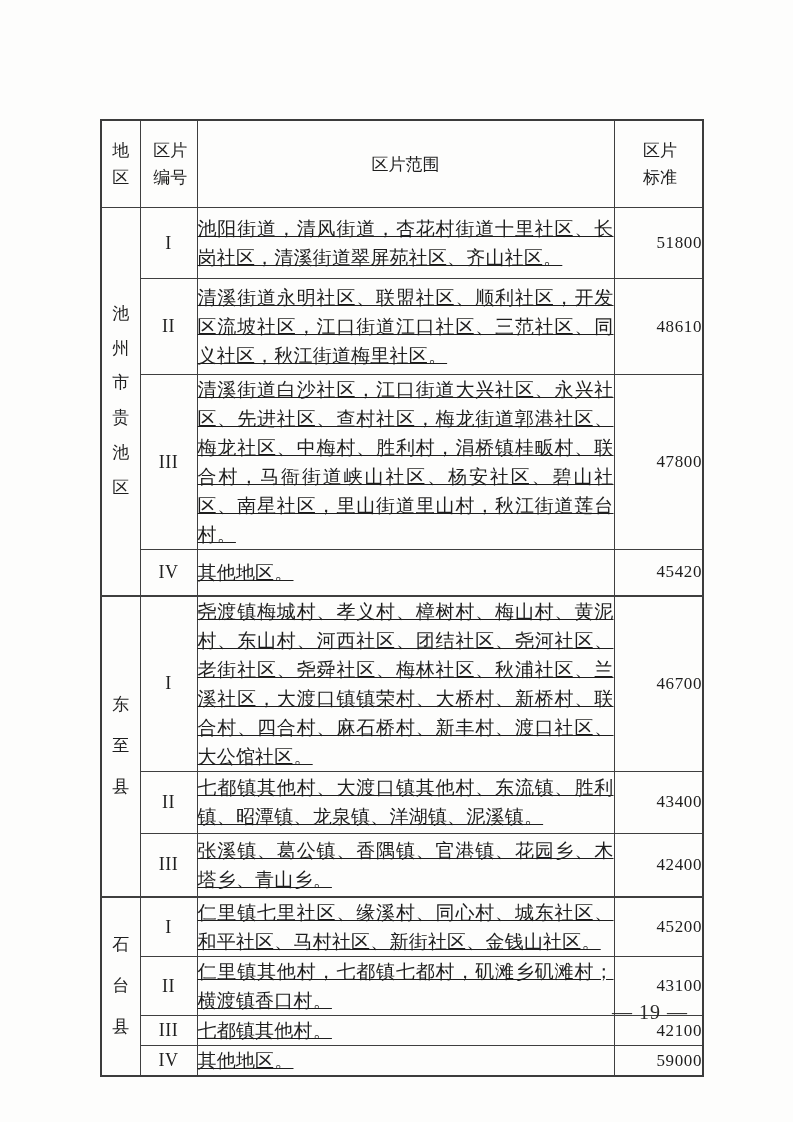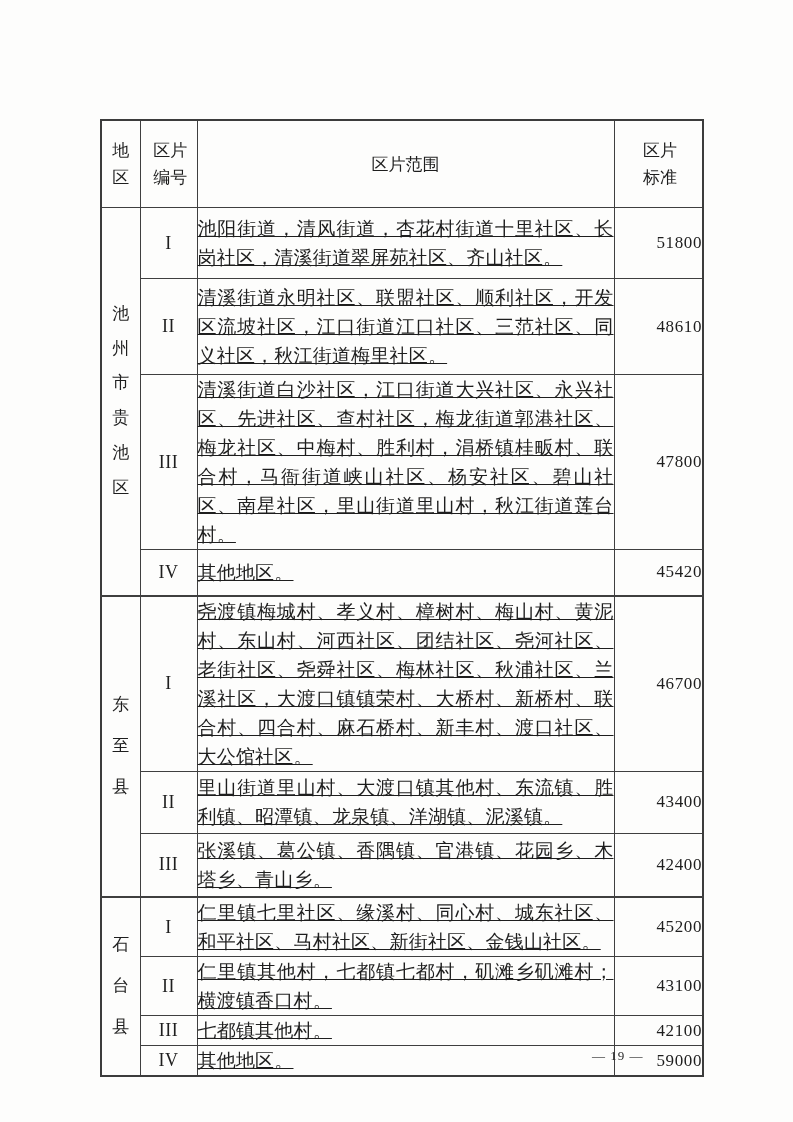--- a/index.html
+++ b/index.html
@@ -66,25 +66,24 @@
   
   .std-cell {
     text-align:right;
     font-size:17px;
     letter-spacing:0.6px;
   }
   .page-number {
     position:absolute;
     left:592px; top:1001px;
     width:96px;
-    text-align:left;
-    font-size:13px;
+    text-align:right;
+    font-size:20px;
     letter-spacing:1px;
     color:#2a2a2a;
-    margin-top:47px;
   }
 </style>
 </head>
 <body>
 
 <div class="page">
 
   <table class="zone-table">
     <colgroup>
       <col style="width:39px">
@@ -136,21 +135,21 @@
     <tr style="height:148px" class="group-start">
       <td class="region-cell" rowspan="3">
         <div class="region-inner short">东至县</div>
       </td>
       <td class="no-cell">I</td>
       <td class="scope-cell">尧渡镇梅城村、孝义村、樟树村、梅山村、黄泥村、东山村、河西社区、团结社区、尧河社区、老街社区、尧舜社区、梅林社区、秋浦社区、兰溪社区，大渡口镇镇荣村、大桥村、新桥村、联合村、四合村、麻石桥村、新丰村、渡口社区、大公馆社区。</td>
       <td class="std-cell">46700</td>
     </tr>
     <tr style="height:62px">
       <td class="no-cell">II</td>
-      <td class="scope-cell">里山街道里山村、大渡口镇其他村、东流镇、胜利镇、昭潭镇、龙泉镇、洋湖镇、泥溪镇。</td>
+      <td class="scope-cell">七都镇其他村、大渡口镇其他村、东流镇、胜利镇、昭潭镇、龙泉镇、洋湖镇、泥溪镇。</td>
       <td class="std-cell">43400</td>
     </tr>
     <tr style="height:64px">
       <td class="no-cell">III</td>
       <td class="scope-cell">张溪镇、葛公镇、香隅镇、官港镇、花园乡、木塔乡、青山乡。</td>
       <td class="std-cell">42400</td>
     </tr>
 
     <tr style="height:59px" class="group-start">
       <td class="region-cell" rowspan="4">

